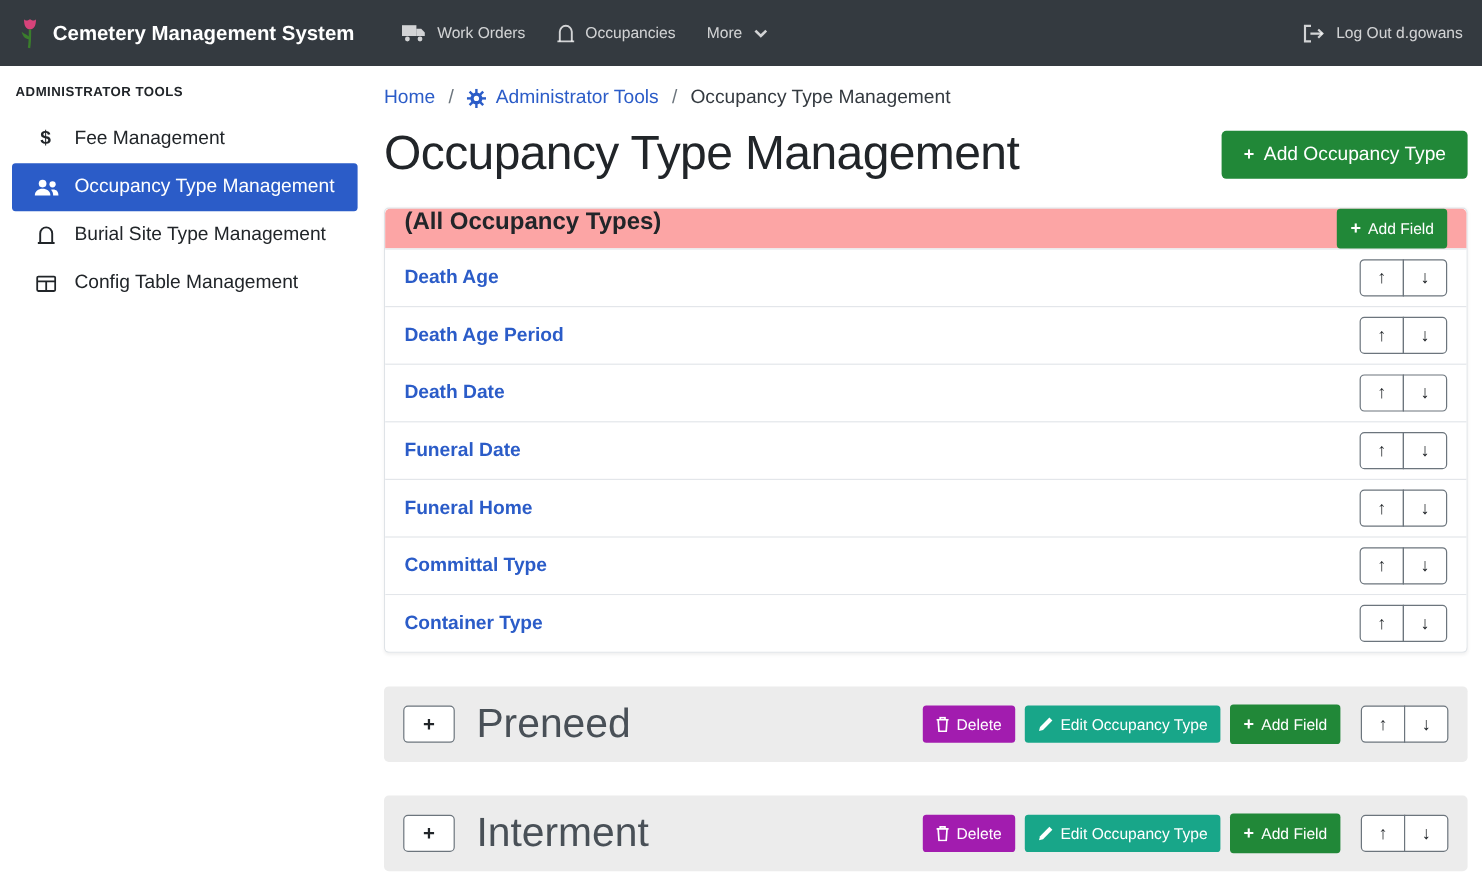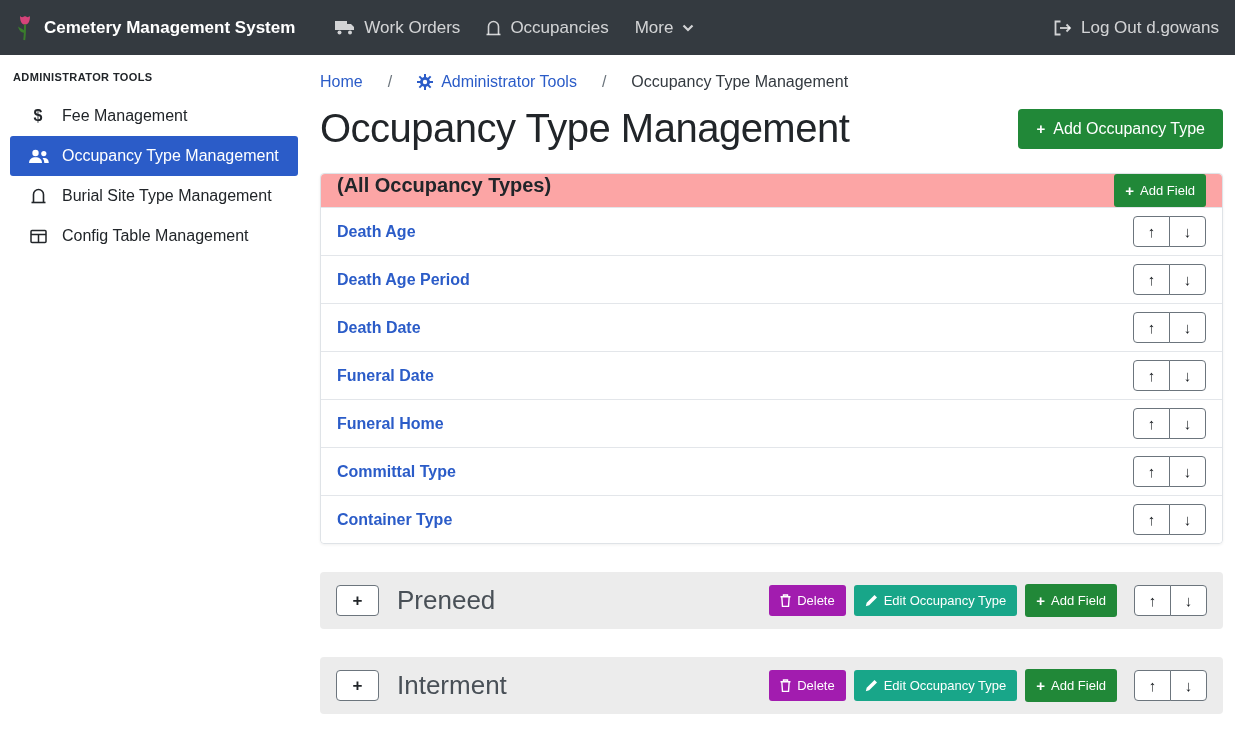--- a/index.html
+++ b/index.html
@@ -21,21 +21,21 @@
     padding: 17px 16px;
   }
   .brand {
     display: flex; align-items: center; gap: 10px;
     color: #fff; font-weight: 700; font-size: 17px;
     margin-right: 14px; cursor: pointer;
   }
   .nav-item {
     display: flex; align-items: center; gap: 9px;
     color: rgba(255,255,255,.78);
-    font-size: 17px;
+    font-size: 13px;
     margin-left: 26px;
     cursor: pointer;
   }
   .nav-right { margin-left: auto; }
   .nav-icon { display: inline-flex; align-items: center; }
 
   
   .sidebar {
     position: absolute; top: 55px; left: 0; bottom: 0;
     width: 308px; background: #fff; padding-top: 6px;
@@ -62,21 +62,21 @@
   .side-item.active .ic { color: #fff; }
 
   
   .main {
     position: absolute; top: 55px; left: 308px; right: 0; bottom: 0;
     padding: 12px 12px 0 12px;
     overflow: hidden;
   }
 
   .breadcrumb {
-    display: flex; align-items: center; gap: 25px;
+    display: flex; align-items: center; gap: 11px;
     font-size: 16px; padding: 6px 0 2px; color: #6c757d;
   }
   .crumb-link {
     color: #2b5cc8; display: flex; align-items: center; gap: 8px; cursor: pointer;
   }
   .crumb-current { color: #343a40; }
 
   .title-row {
     display: flex; align-items: center; justify-content: space-between;
     margin: 13px 0 22px;
@@ -131,21 +131,21 @@
     margin-top: 28px; background: #ececec; border-radius: 4px;
     padding: 12px 16px; display: flex; align-items: center;
   }
   .expand-btn {
     width: 43px; height: 31px; background: #fff;
     border: 1px solid #6c757d; border-radius: 4px;
     font-size: 17px; font-weight: 700; color: #212529; cursor: pointer;
     display: flex; align-items: center; justify-content: center;
     font-family: inherit;
   }
-  .section-title { font-size: 26px; color: #495057; margin-left: 18px; font-weight: 400; }
+  .section-title { font-size: 34px; color: #495057; margin-left: 18px; font-weight: 400; }
   .section-actions { margin-left: auto; display: flex; align-items: center; gap: 8px; }
   .section-actions .btn-group { margin-left: 9px; }
 
   svg { display: block; }
 </style>
 </head>
 <body>
 
 <nav class="navbar">
   <div class="brand">

